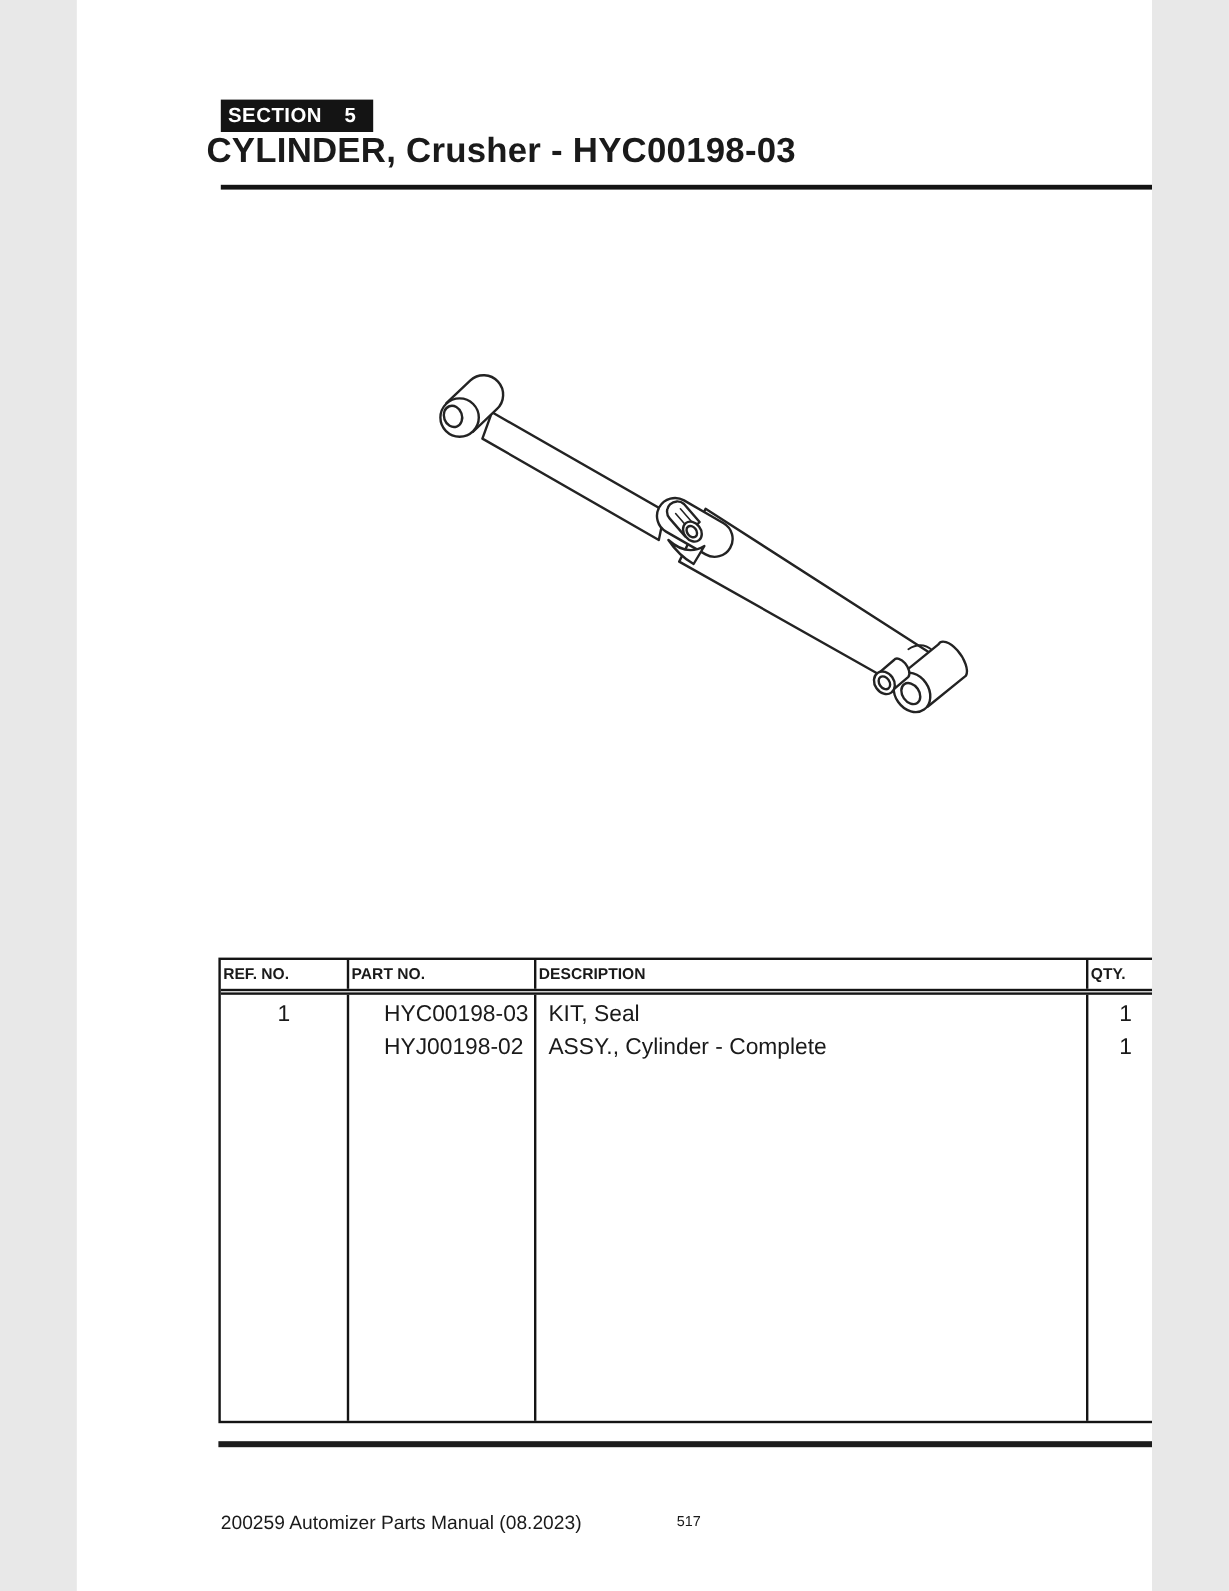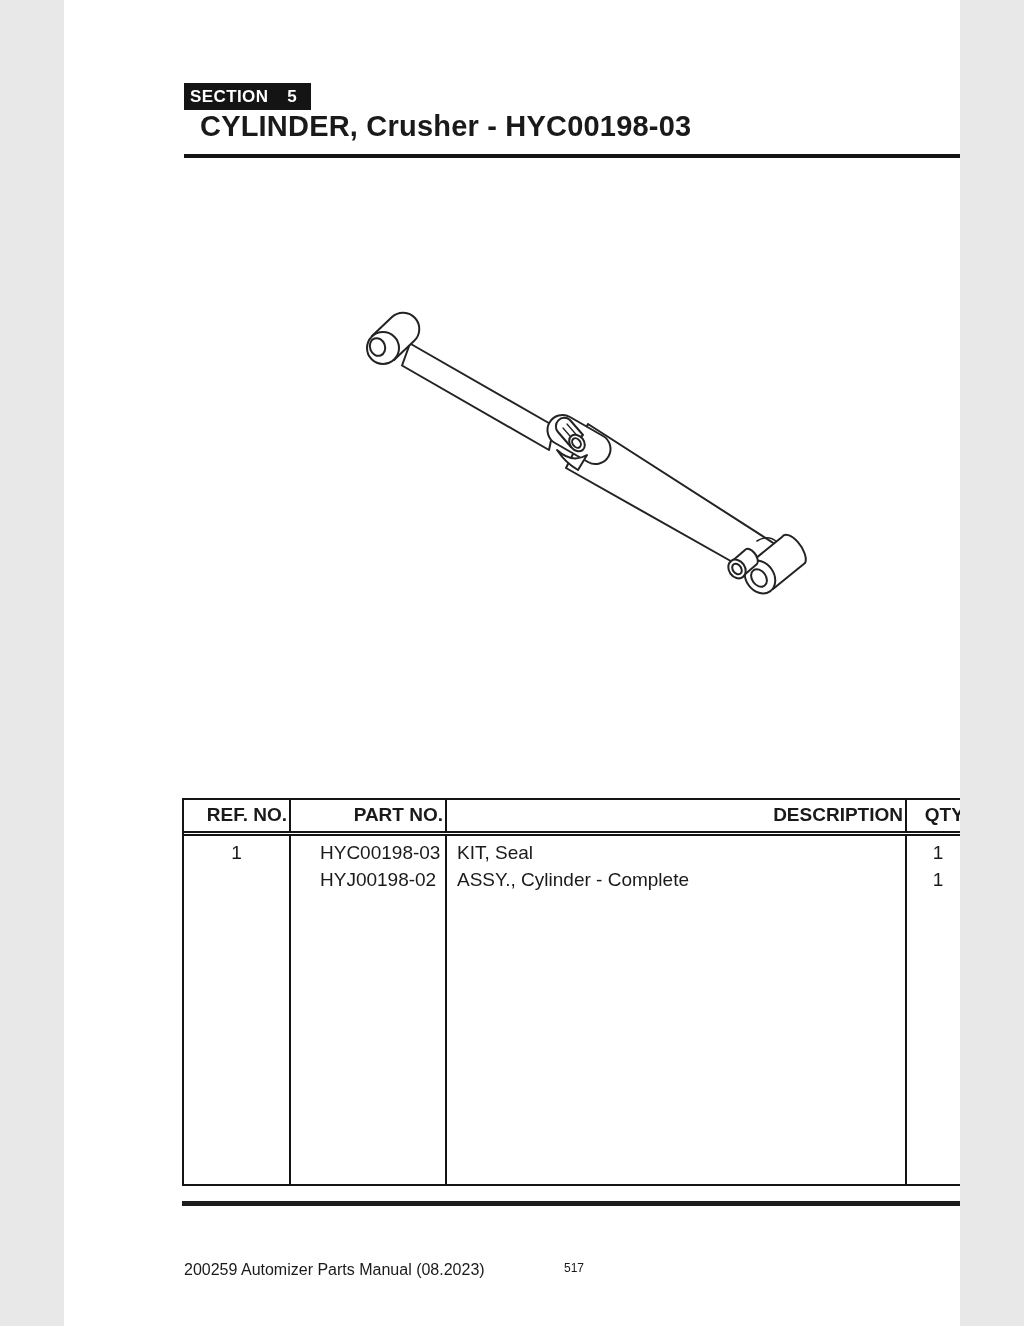--- a/index.html
+++ b/index.html
@@ -25,21 +25,21 @@
     font-size: 17px;
     line-height: 27px;
     display: flex;
     justify-content: space-between;
     box-sizing: border-box;
     padding: 0 14px 0 6px;
     letter-spacing: 0.4px;
   }
   .page-title {
     position: absolute;
-    left: 136px; top: 110px;
+    left: 108px; top: 110px;
     font-size: 29px;
     font-weight: bold;
     letter-spacing: 0.2px;
     white-space: nowrap;
   }
   .rule-top {
     position: absolute;
     left: 120px; top: 154px;
     width: 788px; height: 4px;
     background: #141414;
@@ -63,22 +63,22 @@
     flex-direction: column;
     background: #fff;
   }
   .thead {
     display: grid;
     grid-template-columns: 107px 156px 460px 1fr;
     border-bottom: 5px double #141414;
   }
   .thead .hcell {
     font-weight: bold;
-    font-size: 19px;
-    text-align: right;
+    font-size: 13px;
+    text-align: left;
     padding: 4px 2px 5px 2px;
     border-right: 2px solid #141414;
     white-space: nowrap;
   }
   .thead .hcell:last-child { border-right: none; }
   .tbody {
     flex: 1;
     display: grid;
     grid-template-columns: 107px 156px 460px 1fr;
   }

